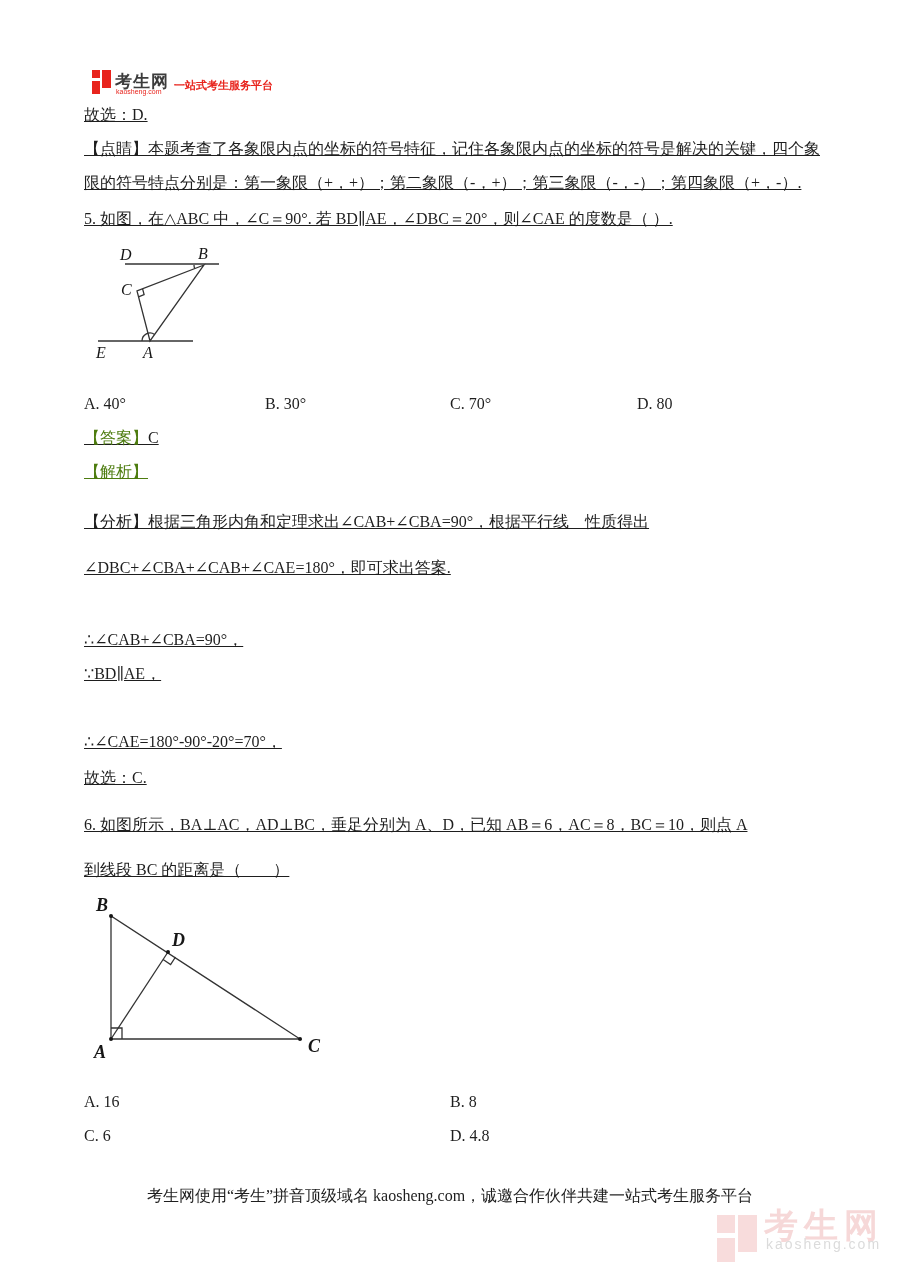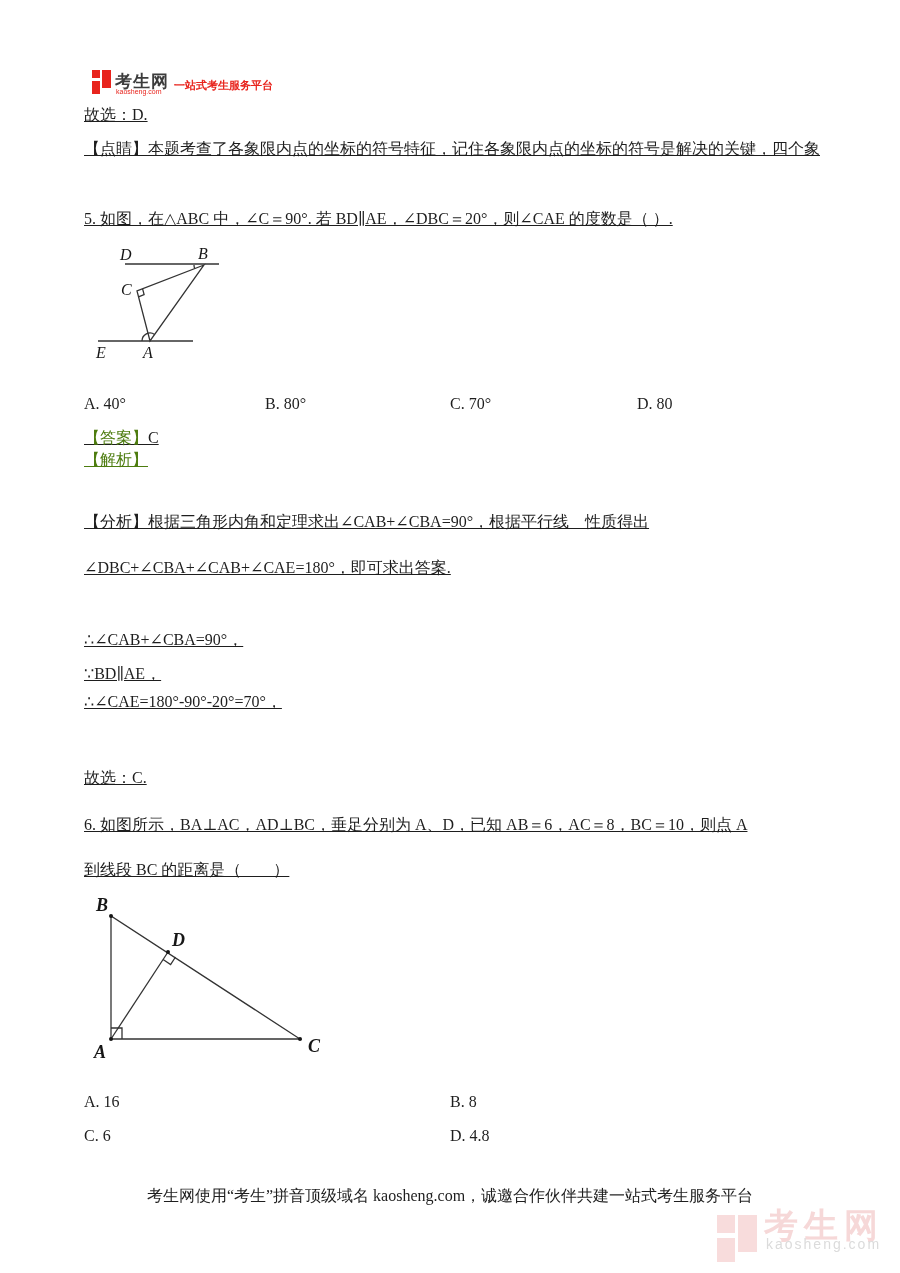--- a/index.html
+++ b/index.html
@@ -47,20 +47,21 @@
       <div class="b2"></div>
       <div class="b3"></div>
     </div>
     <div class="logo-name">考生网</div>
     <div class="logo-domain">kaosheng.com</div>
     <div class="logo-tagline">一站式考生服务平台</div>
   </div>
 
   <div class="line" style="top:105px">故选：D.</div>
   <div class="line" style="top:139px"><span>【点睛】</span><span>本题考查了各象限内点的坐标的符号特征，记住各象限内点的坐标的符号是解决的关键，四个象</span></div>
+  <div class="line" style="top:173px">限的符号特点分别是：第一象限（+，+）；第二象限（-，+）；第三象限（-，-）；第四象限（+，-）.</div>
 
   <div class="line" style="top:209px">5. 如图，在△ABC 中，∠C＝90°. 若 BD∥AE，∠DBC＝20°，则∠CAE 的度数是（ ）.</div>
 
   <svg class="fig" style="left:95px;top:246px" width="130" height="125" viewBox="0 0 130 125">
     <g stroke="#333" stroke-width="1.3" fill="none">
       <line x1="30" y1="18" x2="124" y2="18"></line>
       <line x1="3" y1="95" x2="98" y2="95"></line>
       <path d="M109,19 L42,45 L55,95 Z"></path>
       <path d="M47.6,42.8 L49.1,48.6 L43.5,50.8"></path>
       <path d="M99,19 A10,10 0 0 0 99.7,22.6"></path>
@@ -69,33 +70,33 @@
     <g>
       <text x="25" y="14">D</text>
       <text x="103" y="13">B</text>
       <text x="26" y="49">C</text>
       <text x="1" y="112">E</text>
       <text x="48" y="112">A</text>
     </g>
   </svg>
 
   <div class="opt" style="left:84px;top:395px">A. 40°</div>
-  <div class="opt" style="left:265px;top:395px">B. 80°</div>
+  <div class="opt" style="left:265px;top:395px">B. 30°</div>
   <div class="opt" style="left:450px;top:395px">C. 70°</div>
   <div class="opt" style="left:637px;top:395px">D. 80</div>
 
   <div class="line" style="top:428px"><span class="tag-blue">【答案】</span><span>C</span></div>
-  <div class="line tag-blue" style="top:450px">【解析】</div>
+  <div class="line tag-blue" style="top:462px">【解析】</div>
 
   <div class="line" style="top:512px"><span>【分析】</span><span>根据三角形内角和定理求出∠CAB+∠CBA=90°，根据平行线　性质得出</span></div>
   <div class="line" style="top:558px">∠DBC+∠CBA+∠CAB+∠CAE=180°，即可求出答案.</div>
 
   <div class="line" style="top:630px">∴∠CAB+∠CBA=90°，</div>
   <div class="line" style="top:664px">∵BD∥AE，</div>
-  <div class="line" style="top:692px">∴∠CAE=180°-90°-20°=70°，</div>
+  <div class="line" style="top:732px">∴∠CAE=180°-90°-20°=70°，</div>
   <div class="line" style="top:768px">故选：C.</div>
 
   <div class="line" style="top:815px">6. 如图所示，BA⊥AC，AD⊥BC，垂足分别为 A、D，已知 AB＝6，AC＝8，BC＝10，则点 A</div>
   <div class="line" style="top:860px">到线段 BC 的距离是（　　）</div>
 
   <svg class="fig" style="left:85px;top:890px" width="245" height="175" viewBox="0 0 245 175">
     <g stroke="#333" stroke-width="1.3" fill="none">
       <path d="M26,26 L26,149 L215,149 Z"></path>
       <line x1="26" y1="149" x2="83" y2="62"></line>
       <path d="M26,138 L37,138 L37,149"></path>

